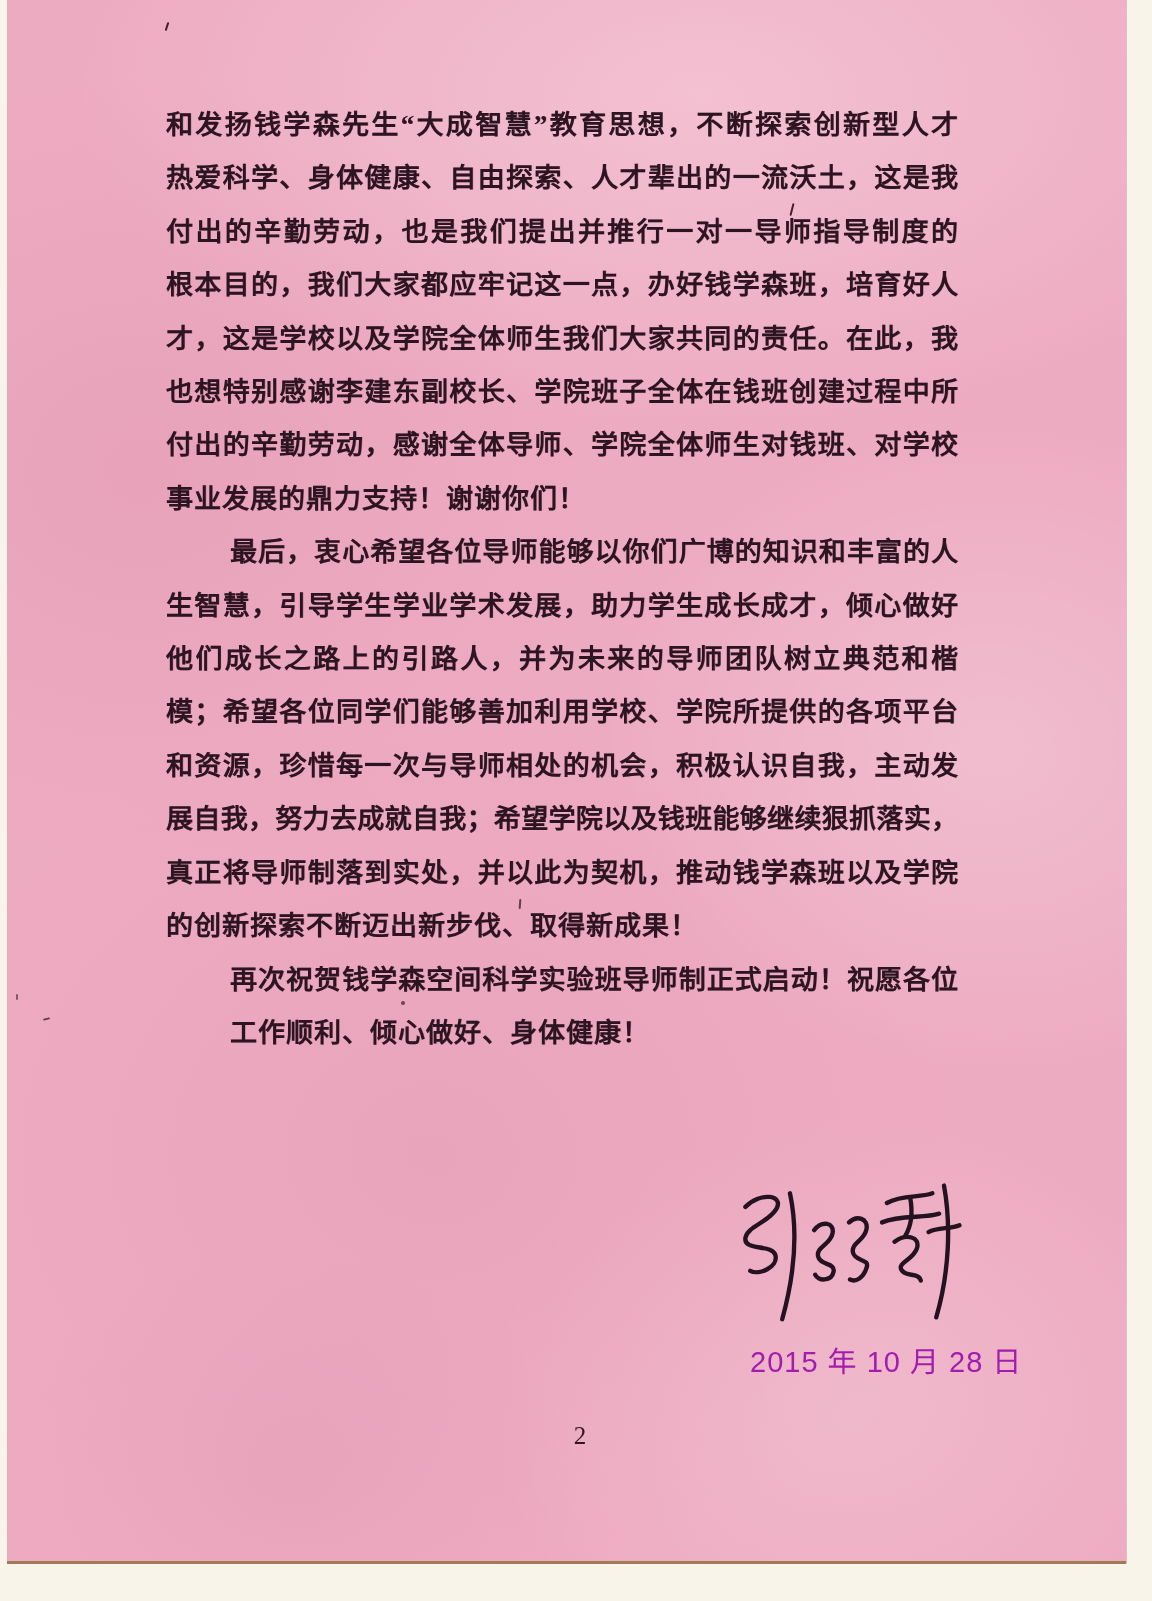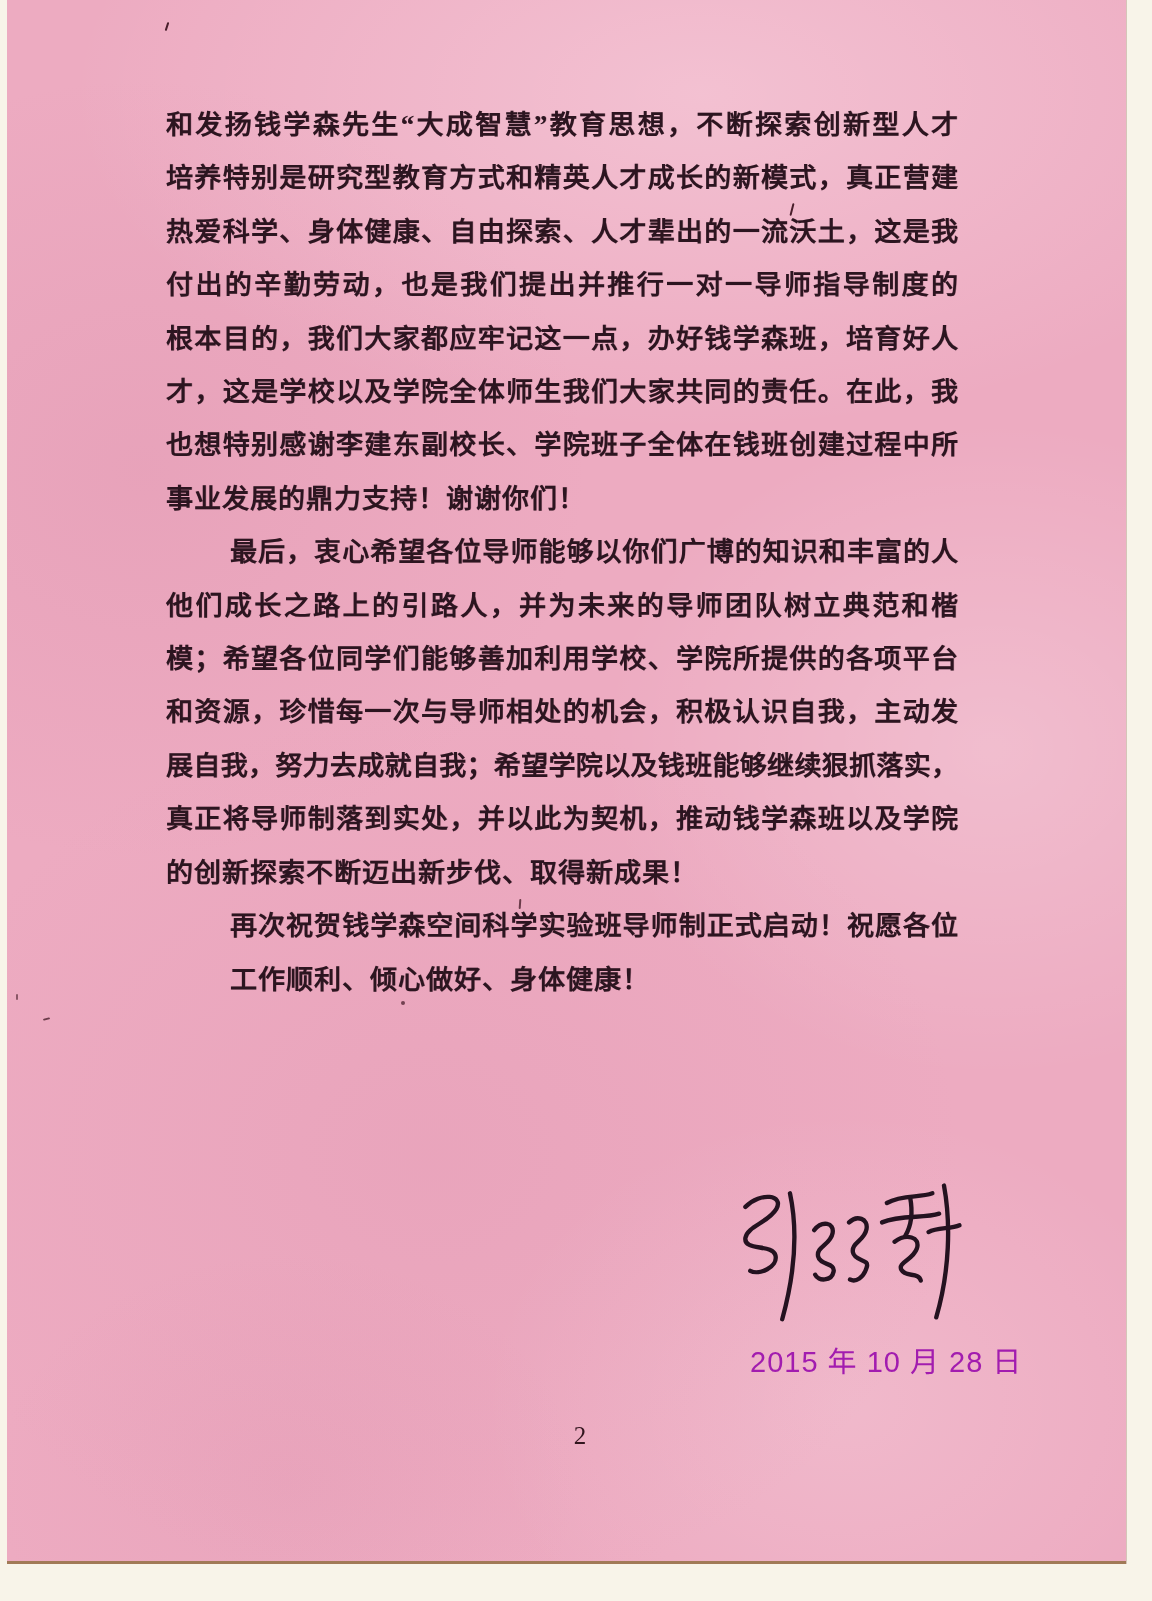--- a/index.html
+++ b/index.html
@@ -111,28 +111,29 @@
     <div class="speck s1"></div>
     <div class="speck s2"></div>
     <div class="speck s3"></div>
     <div class="speck s4"></div>
     <div class="speck s5"></div>
     <div class="speck s6"></div>
   </div>
 
   <div class="letter-body" id="letter-body">
       <div class="line j">和发扬钱学森先生“大成智慧”教育思想，不断探索创新型人才</div>
-      <div class="line j">培养特别是研究型教育方式和精英人才成长的新模式，真正营建</div>
       <div class="line j">热爱科学、身体健康、自由探索、人才辈出的一流沃土，这是我</div>
       <div class="line j">付出的辛勤劳动，也是我们提出并推行一对一导师指导制度的</div>
       <div class="line j">根本目的，我们大家都应牢记这一点，办好钱学森班，培育好人</div>
       <div class="line j">才，这是学校以及学院全体师生我们大家共同的责任。在此，我</div>
       <div class="line j">也想特别感谢李建东副校长、学院班子全体在钱班创建过程中所</div>
+      <div class="line j">付出的辛勤劳动，感谢全体导师、学院全体师生对钱班、对学校</div>
       <div class="line">事业发展的鼎力支持！谢谢你们！</div>
       <div class="line j ind">最后，衷心希望各位导师能够以你们广博的知识和丰富的人</div>
+      <div class="line j">生智慧，引导学生学业学术发展，助力学生成长成才，倾心做好</div>
       <div class="line j">他们成长之路上的引路人，并为未来的导师团队树立典范和楷</div>
       <div class="line j">模；希望各位同学们能够善加利用学校、学院所提供的各项平台</div>
       <div class="line j">和资源，珍惜每一次与导师相处的机会，积极认识自我，主动发</div>
       <div class="line j">展自我，努力去成就自我；希望学院以及钱班能够继续狠抓落实，</div>
       <div class="line j">真正将导师制落到实处，并以此为契机，推动钱学森班以及学院</div>
       <div class="line">的创新探索不断迈出新步伐、取得新成果！</div>
       <div class="line j ind">再次祝贺钱学森空间科学实验班导师制正式启动！祝愿各位</div>
       <div class="line ind">工作顺利、倾心做好、身体健康！</div>
     </div>
 

